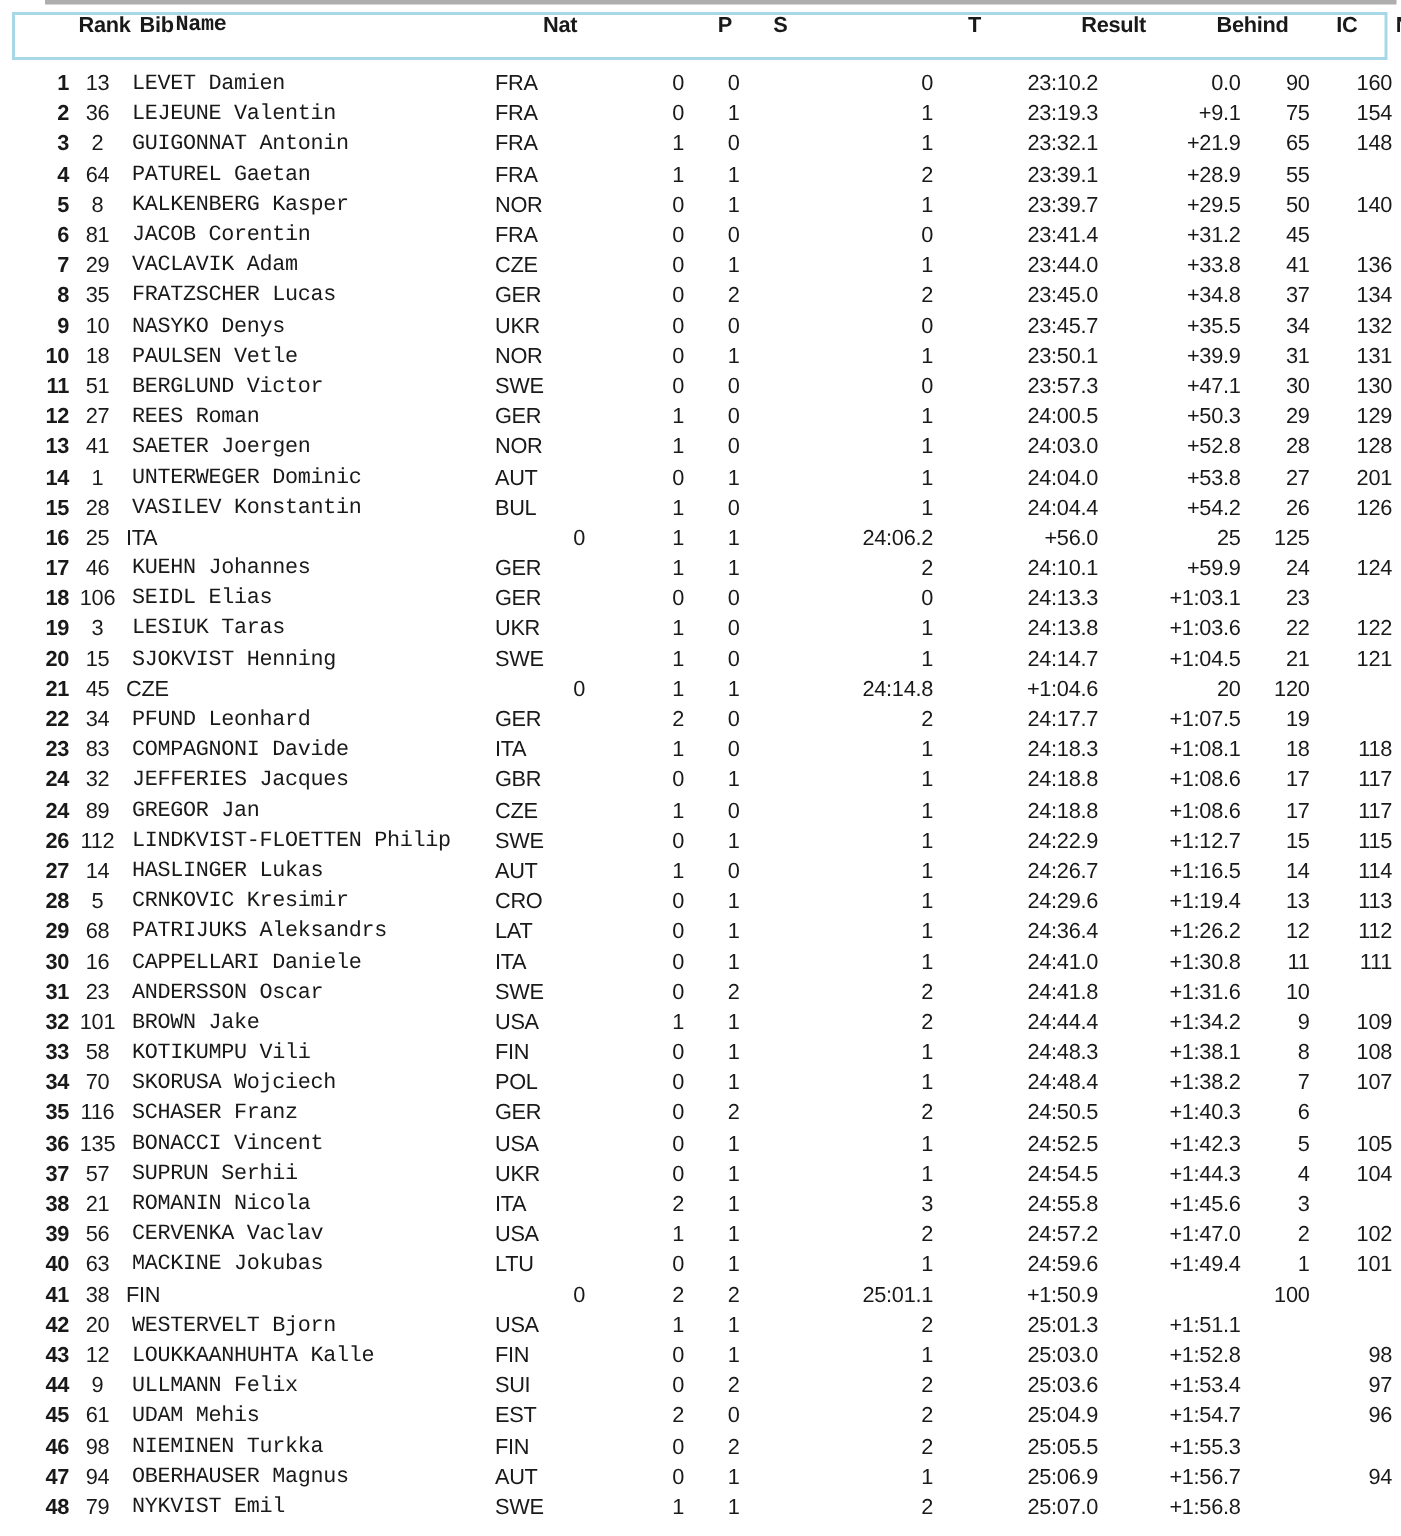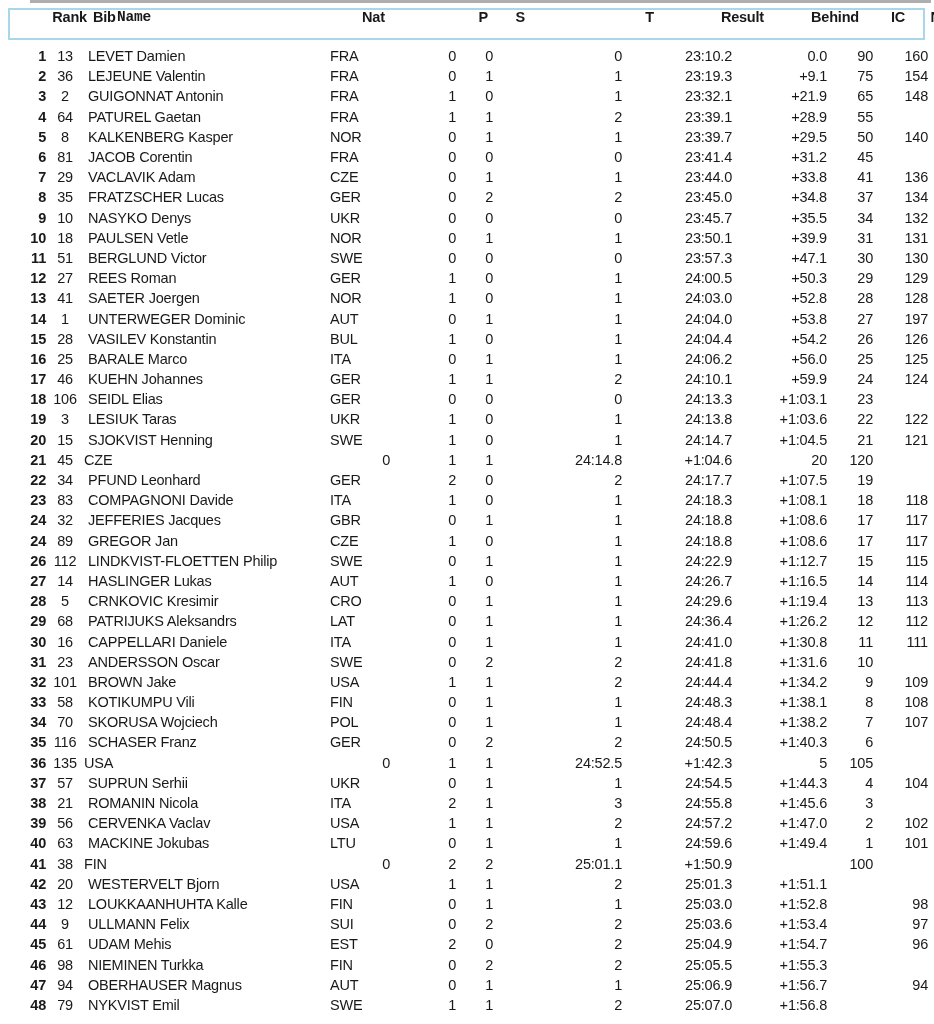--- a/index.html
+++ b/index.html
@@ -40,21 +40,21 @@
   .row {
     grid-template-columns:46px 38px 246px 60px 66px 37px 129px 110px 95px 46px 55px;
     height:20.2px;
     align-items:center;
     font-size:14.5px;
   }
   .cell { white-space:nowrap; overflow:visible; }
   .al { text-align:left; }
   .ar { text-align:right; }
   .ac { text-align:center; }
-  .pl4 { padding-left:4px; }
+  .pl4 { padding-left:4px;font-family:Liberation Mono, monospace; }
   .pl6 { padding-left:6px; }
   .pl1 { padding-left:1px;font-family:Liberation Mono, monospace; }
   .pr9 { padding-right:9px; }
   .rank { font-weight:bold; }
 </style>
 </head>
 <body>
 
 <div class="top-line"></div>
 <div class="header-box"></div>
@@ -247,39 +247,38 @@
     <div class="cell ar rank">14</div>
     <div class="cell ac">1</div>
     <div class="cell al pl4">UNTERWEGER Dominic</div>
     <div class="cell al">AUT</div>
     <div class="cell ar">0</div>
     <div class="cell ar">1</div>
     <div class="cell ar">1</div>
     <div class="cell ar">24:04.0</div>
     <div class="cell ar">+53.8</div>
     <div class="cell ar">27</div>
-    <div class="cell ar">197</div>
+    <div class="cell ar">201</div>
   </div>
     <div class="grid-row row">
     <div class="cell ar rank">15</div>
     <div class="cell ac">28</div>
     <div class="cell al pl4">VASILEV Konstantin</div>
     <div class="cell al">BUL</div>
     <div class="cell ar">1</div>
     <div class="cell ar">0</div>
     <div class="cell ar">1</div>
     <div class="cell ar">24:04.4</div>
     <div class="cell ar">+54.2</div>
     <div class="cell ar">26</div>
     <div class="cell ar">126</div>
   </div>
     <div class="grid-row row">
     <div class="cell ar rank">16</div>
     <div class="cell ac">25</div>
-    <div class="cell al pl4">BARALE Marco</div>
     <div class="cell al">ITA</div>
     <div class="cell ar">0</div>
     <div class="cell ar">1</div>
     <div class="cell ar">1</div>
     <div class="cell ar">24:06.2</div>
     <div class="cell ar">+56.0</div>
     <div class="cell ar">25</div>
     <div class="cell ar">125</div>
   </div>
     <div class="grid-row row">
@@ -524,20 +523,21 @@
     <div class="cell ar">2</div>
     <div class="cell ar">2</div>
     <div class="cell ar">24:50.5</div>
     <div class="cell ar">+1:40.3</div>
     <div class="cell ar">6</div>
     <div class="cell ar"></div>
   </div>
     <div class="grid-row row">
     <div class="cell ar rank">36</div>
     <div class="cell ac">135</div>
+    <div class="cell al pl4">BONACCI Vincent</div>
     <div class="cell al">USA</div>
     <div class="cell ar">0</div>
     <div class="cell ar">1</div>
     <div class="cell ar">1</div>
     <div class="cell ar">24:52.5</div>
     <div class="cell ar">+1:42.3</div>
     <div class="cell ar">5</div>
     <div class="cell ar">105</div>
   </div>
     <div class="grid-row row">

